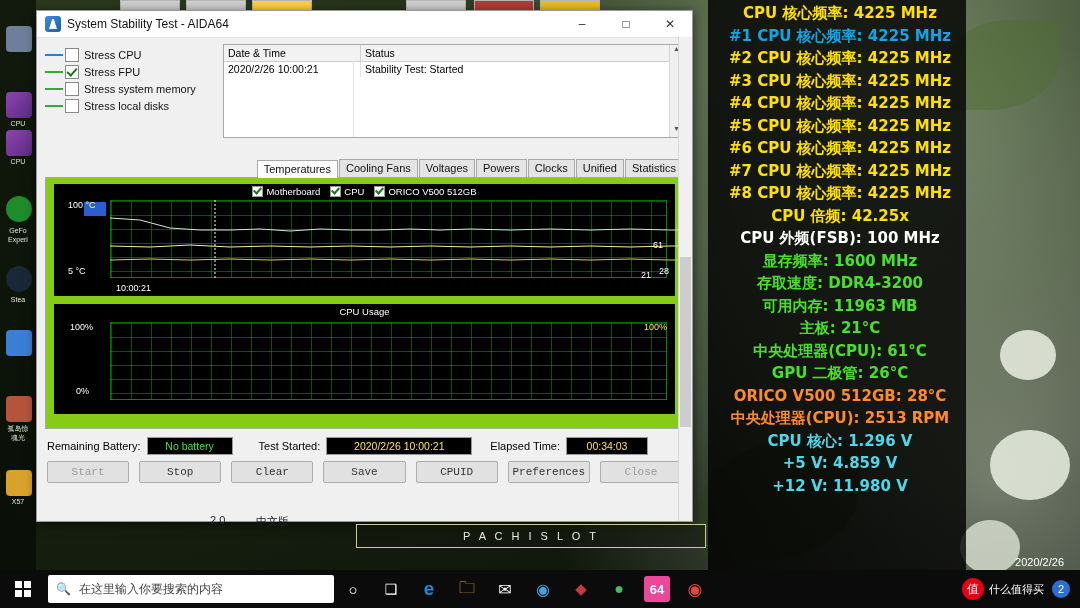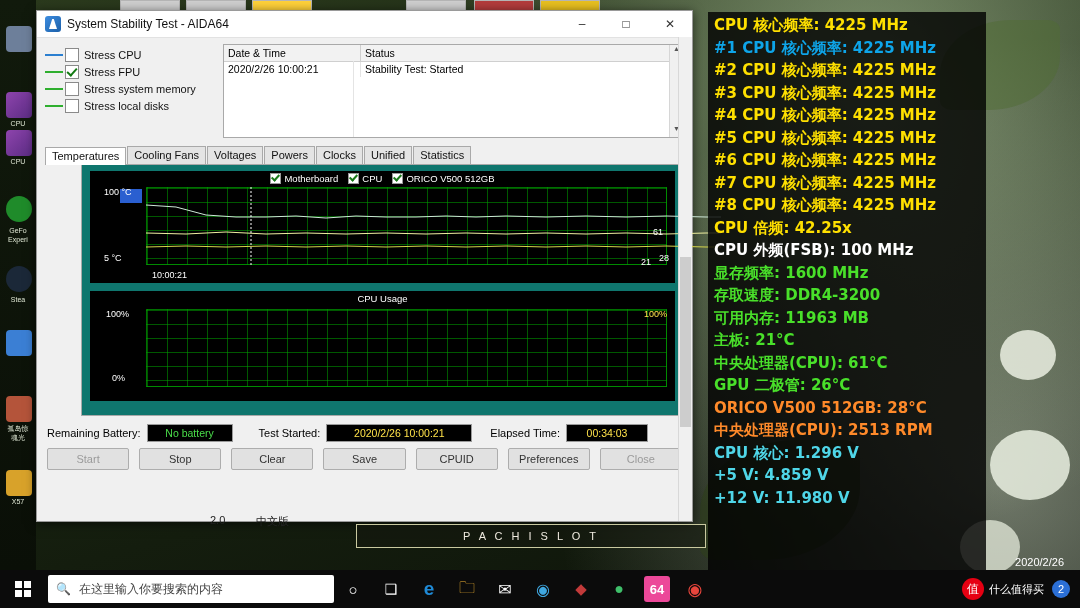--- a/index.html
+++ b/index.html
@@ -59,26 +59,26 @@
   .logtbl .hdr div{font-size:10.5px;padding:2px 4px;border-right:1px solid #cfcfcf;}
   .logtbl .hdr .c1{width:128px;}
   .logtbl .hdr .c2{flex:1;}
   .logtbl .row{display:flex;height:15px;}
   .logtbl .row div{font-size:10.5px;padding:1px 4px;}
   .logtbl .row .c1{width:128px;border-right:1px solid #e4e4e4;}
   .logtbl .vline{position:absolute;left:129px;top:16px;bottom:0;width:1px;background:#e4e4e4;}
   .logtbl .vsb{position:absolute;right:0;top:0;bottom:0;width:13px;background:#f0f0f0;border-left:1px solid #d6d6d6;}
   .logtbl .vsb .up,.logtbl .vsb .dn{height:12px;font-size:7px;text-align:center;color:#555;}
   
-  .tabs{display:flex;margin-top:8px;border-bottom:1px solid #a9a9a9;height:18px;}
+  .tabs{display:flex;margin-top:21px;border-bottom:1px solid #a9a9a9;height:18px;justify-content:flex-end;}
   .tab{font-size:11px;padding:2px 6px 1px 6px;border:1px solid #a9a9a9;border-bottom:none;
     background:#e4e4e4;margin-right:1px;color:#111;}
   .tab.active{background:#fff;position:relative;top:1px;}
   
-  .chartwrap{border:1px solid #a9a9a9;border-top:none;background:#0f766e;padding:6px 8px 6px 8px;margin-left:36px;}
+  .chartwrap{border:1px solid #a9a9a9;border-top:none;background:#84cc16;padding:6px 8px 6px 8px;}
   .chart{background:#000;position:relative;height:112px;margin-bottom:8px;}
   .chart.usage{height:110px;}
   .chart .legend{position:absolute;top:2px;left:0;right:0;display:flex;justify-content:center;gap:10px;
     font-size:9.5px;color:#fff;}
   .chart .legend .li{display:flex;align-items:center;gap:3px;}
   .chart .legend .cb{width:9px;height:9px;border:1px solid #999;background:#fff;position:relative;}
   .chart .legend .cb:after{content:"";position:absolute;left:2px;top:-1px;width:3px;height:6px;
     border:solid #1b7a1b;border-width:0 2px 2px 0;transform:rotate(42deg);}
   .chart .title{position:absolute;top:2px;left:0;right:0;text-align:center;font-size:9.5px;color:#fff;}
   .grid{position:absolute;left:56px;right:8px;top:16px;bottom:18px;
@@ -91,30 +91,30 @@
   .sideblock{position:absolute;left:30px;top:18px;width:22px;height:14px;background:#2a5fd0;}
   .valr{position:absolute;font-size:9px;color:#fff;}
   svg.trace{position:absolute;left:56px;top:16px;}
   
   .statusrow{display:flex;align-items:center;gap:6px;margin-top:2px;padding:6px 2px 0 2px;font-size:11px;}
   .fieldbox{border:1px solid #9a9a9a;background:#000;color:#ffe24a;font-size:10.5px;
     padding:2px 6px;text-align:center;}
   .fieldbox.green{color:#4ade4a;}
   .btnrow{display:flex;gap:10px;padding:6px 2px 8px 2px;}
   .btn{flex:1;height:20px;border:1px solid #adadad;background:#e1e1e1;font-size:11px;color:#333;
-    display:flex;align-items:center;justify-content:center;border-radius:2px;}
+    display:flex;align-items:center;justify-content:center;border-radius:2px;font-family:Liberation Mono, monospace;}
   .btn.dis{color:#9b9b9b;}
   
   #aida-vsb{position:absolute;right:0;top:26px;bottom:0;width:13px;background:#f0f0f0;border-left:1px solid #d8d8d8;}
   #aida-vsb .thumb{position:absolute;top:220px;left:1px;width:11px;height:170px;background:#cdcdcd;}
   
   #osd{
-    position:absolute;left:708px;top:12px;width:278px;height:570px;
+    position:absolute;left:708px;top:0;width:258px;height:570px;
     background:rgba(0,0,0,0.80);
-    padding:2px 0 0 6px;box-sizing:border-box;
+    padding:2px 0 0 6px;box-sizing:border-box;text-align:center;
   }
   #osd .line{font-size:15px;font-weight:bold;line-height:22.5px;white-space:nowrap;
     font-family:"DejaVu Sans","Liberation Sans",sans-serif;}
   
   #taskbar{position:absolute;left:0;top:570px;width:1080px;height:38px;background:#0b0b0b;display:flex;align-items:center;}
   #start{width:46px;height:38px;display:flex;align-items:center;justify-content:center;}
   #start .w{width:16px;height:16px;display:grid;grid-template-columns:1fr 1fr;grid-template-rows:1fr 1fr;gap:2px;}
   #start .w i{background:#fff;display:block;}
   #search{width:286px;height:28px;background:#fff;border-radius:2px;display:flex;align-items:center;
     padding:0 8px;box-sizing:border-box;margin-left:2px;color:#444;font-size:12px;}

